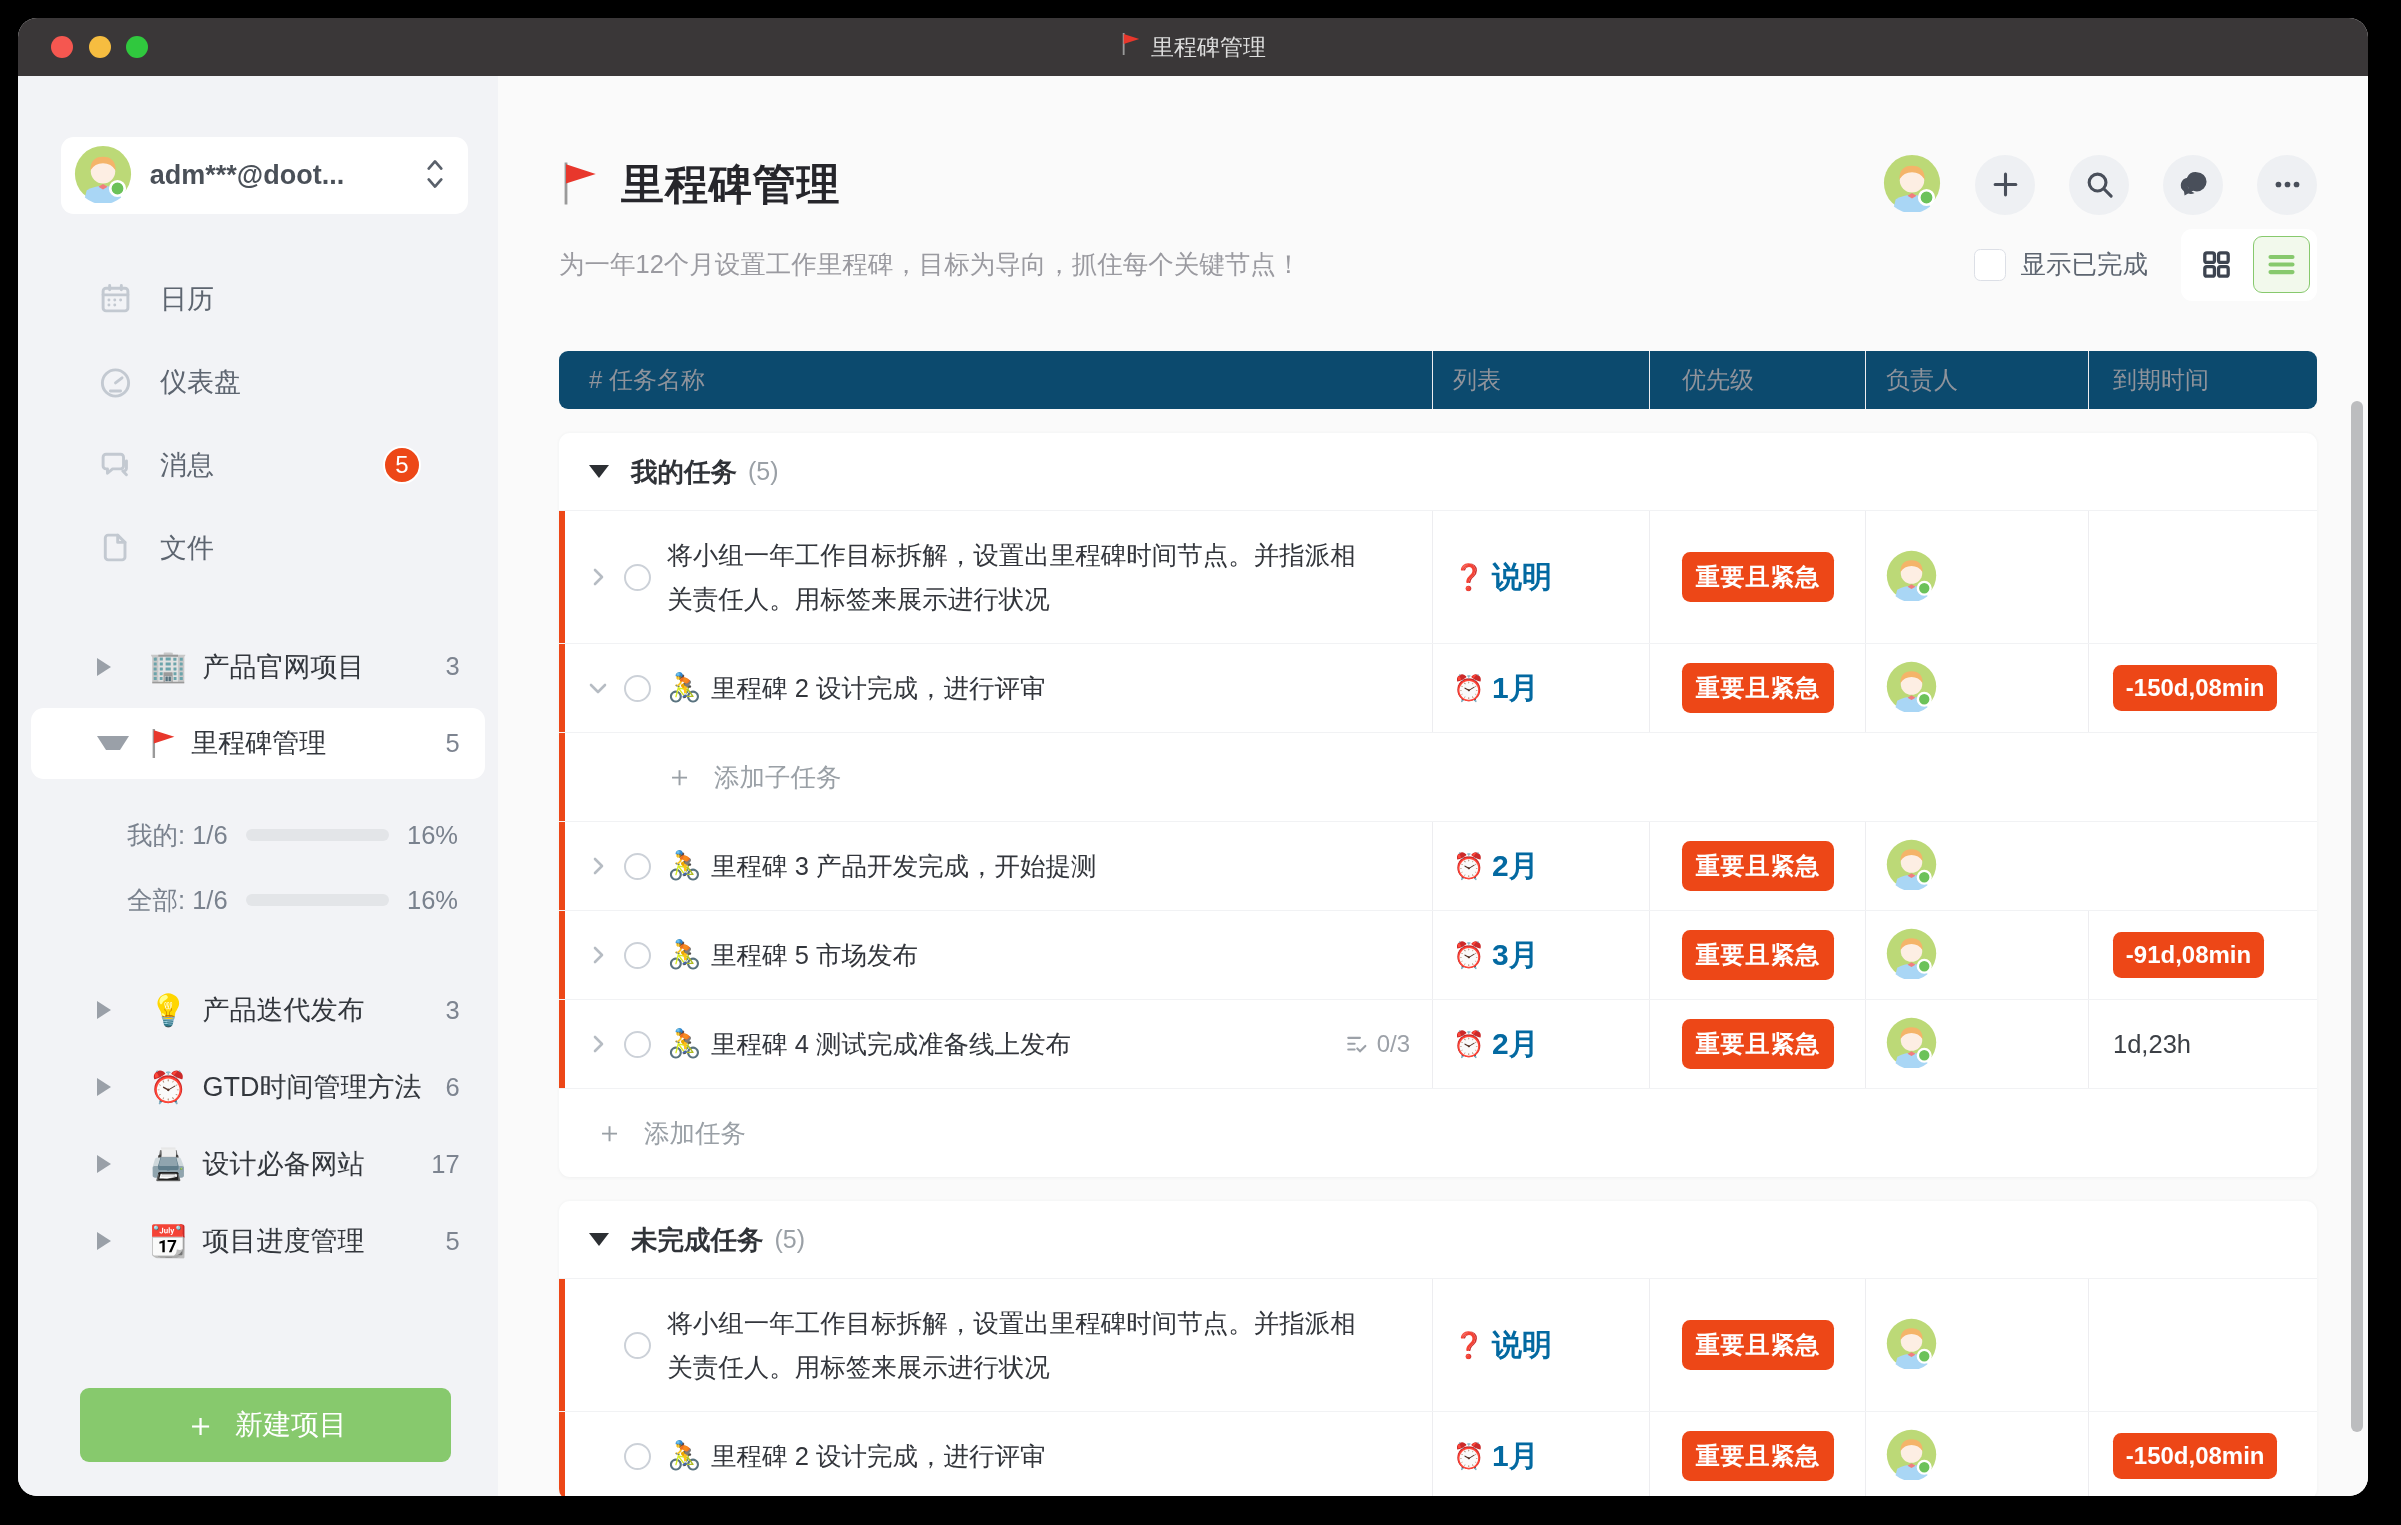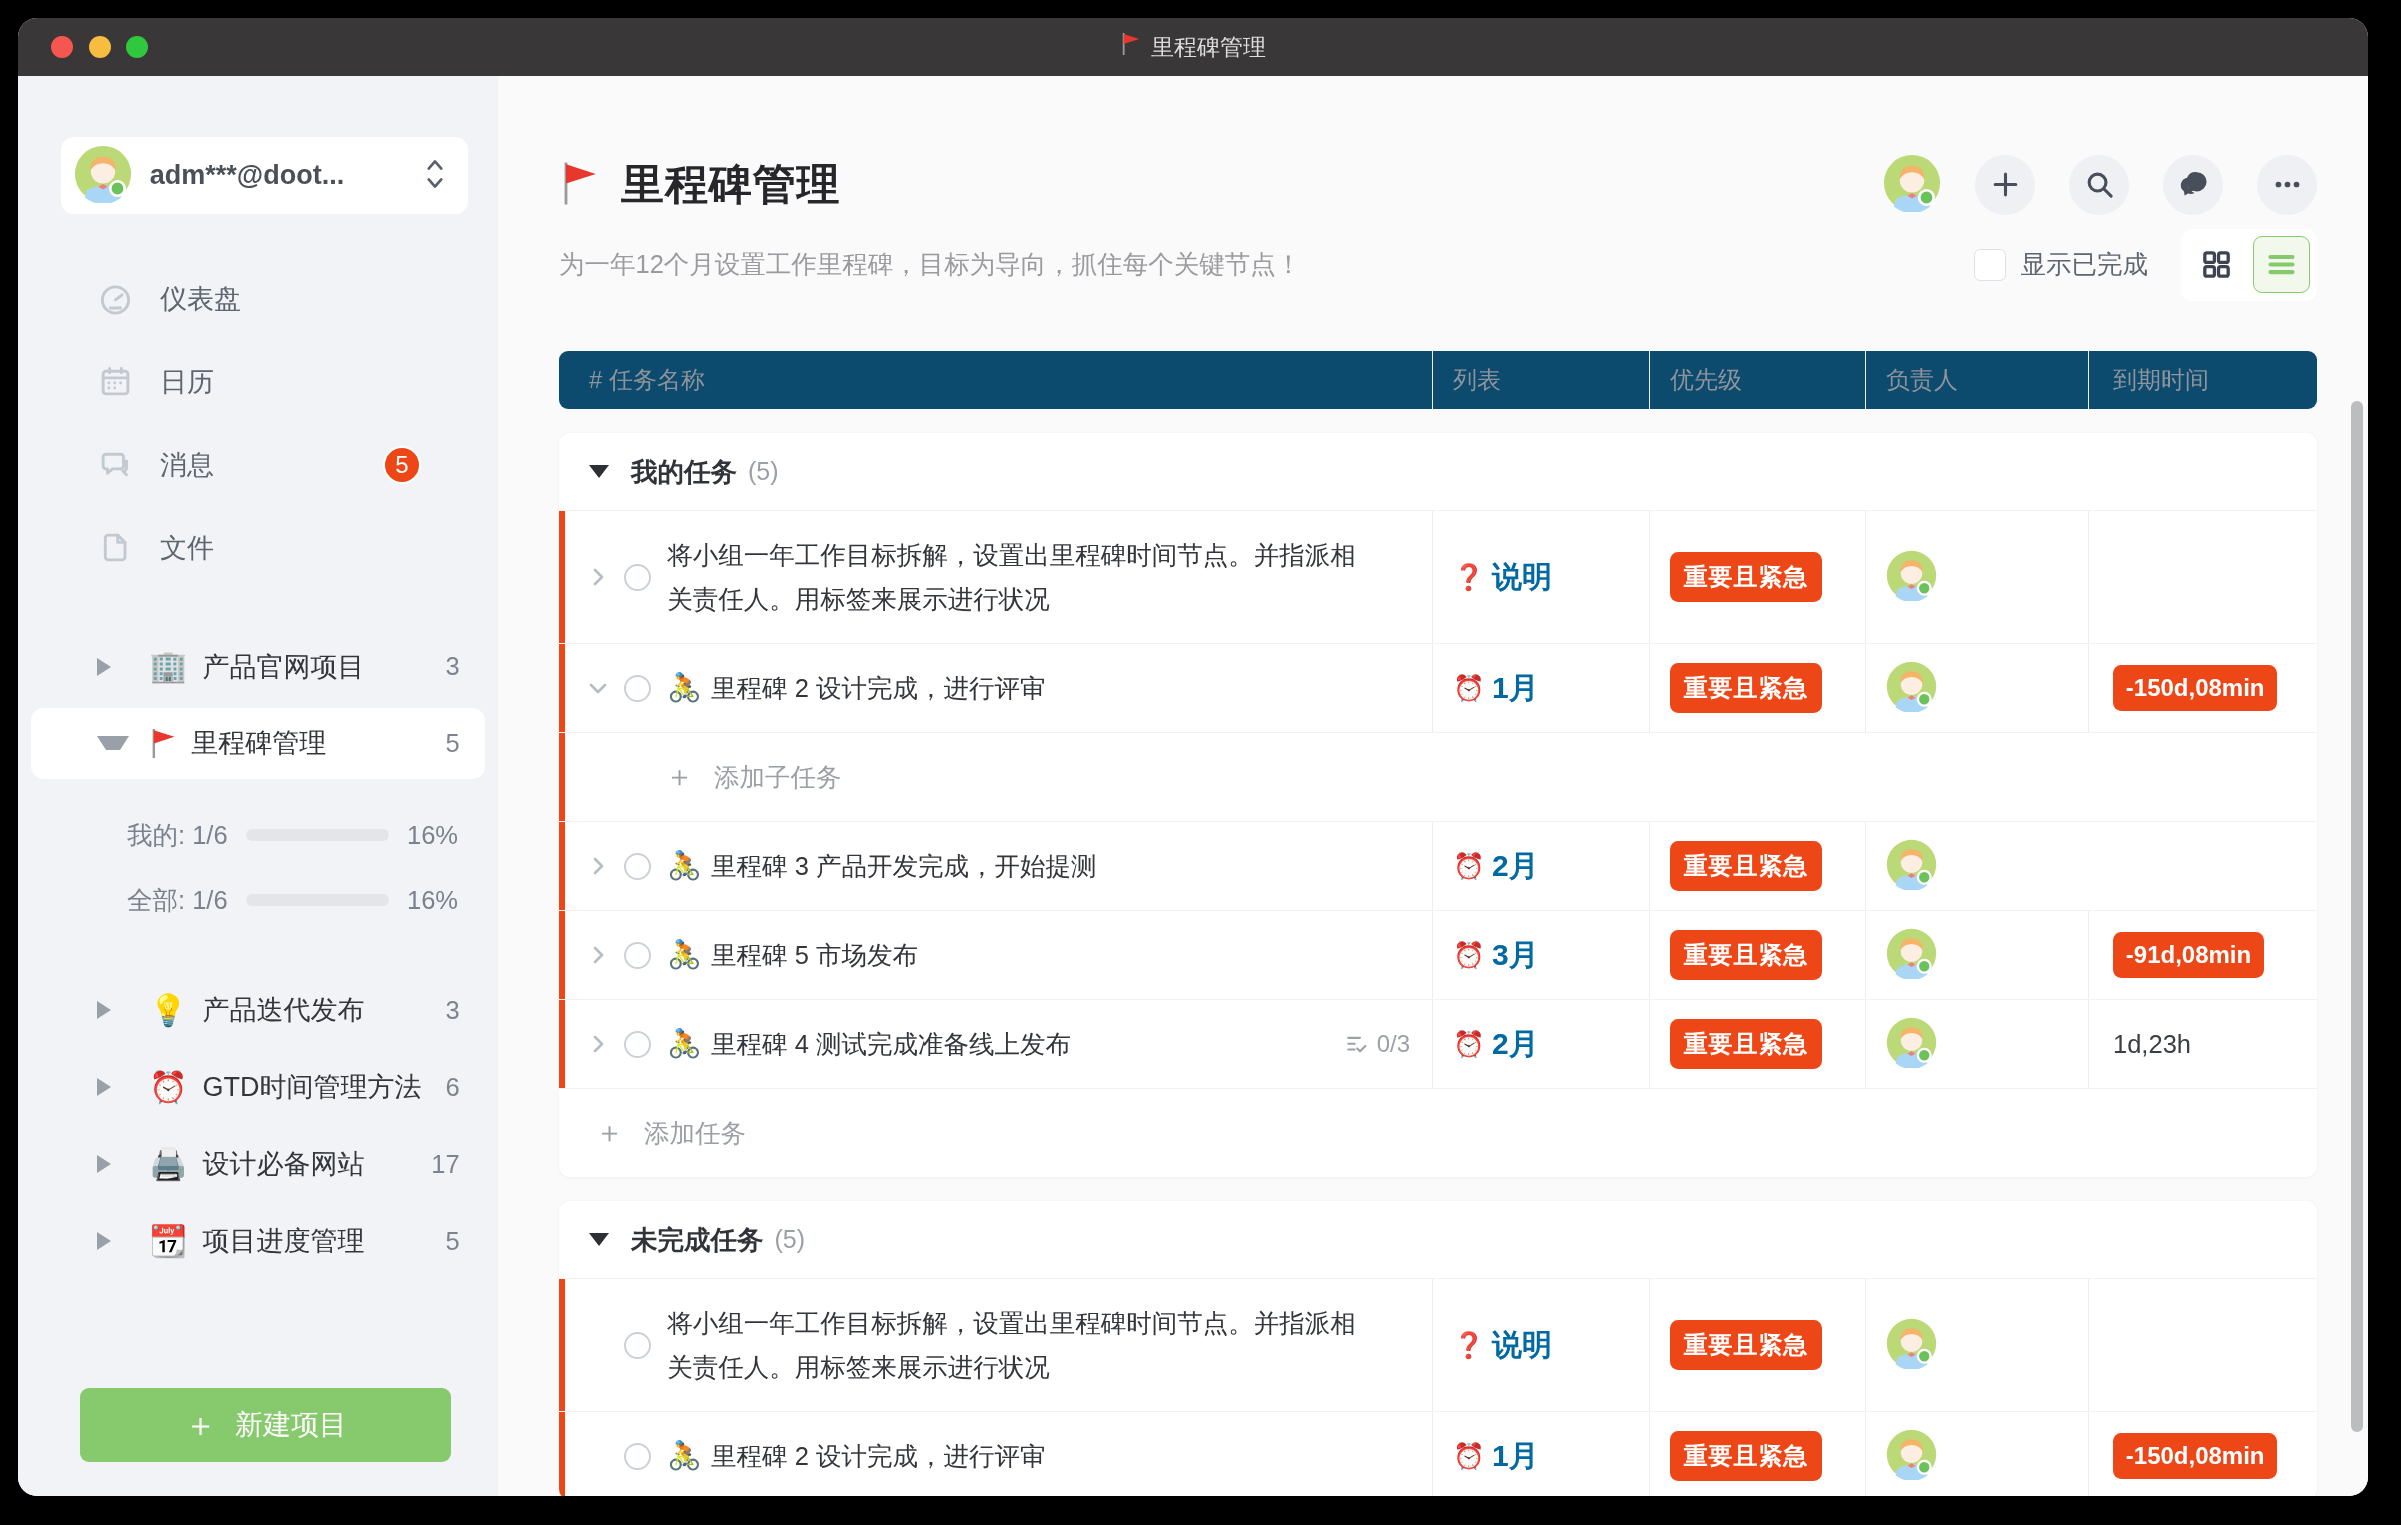--- a/index.html
+++ b/index.html
@@ -58,21 +58,21 @@
   .chk{width:30px;height:30px;border:1.8px solid #dcdfe6;border-radius:6.4px;background:#fff;cursor:pointer;}
   .chk-label{font-size:25.5px;color:#5d6570;margin:0 33px 0 14.6px;}
   .toggle{background:#fff;border-radius:11px;padding:7.3px;display:flex;gap:7.3px;align-items:center;}
   .toggle-btn{width:57px;height:57px;border-radius:9px;display:flex;align-items:center;justify-content:center;cursor:pointer;box-sizing:border-box;}
   .toggle-btn.active{background:var(--green-bg);border:1.8px solid var(--green);}
   
   .thead{margin-top:60px;height:58px;background:#0c4a6e;border-radius:9px;display:flex;align-items:stretch;font-size:24px;color:#8f939b;}
   .thead .cell{display:flex;align-items:center;}
   .c1{width:873px;box-sizing:border-box;padding-left:30px;}
   .c2{width:217px;box-sizing:border-box;padding-left:20px;border-left:0.9px solid #ededf0;}
-  .c3{width:216px;box-sizing:border-box;padding-left:20px;border-left:0.9px solid #ededf0;}
+  .c3{width:216px;box-sizing:border-box;padding-left:32px;border-left:0.9px solid #ededf0;}
   .c4{width:223px;box-sizing:border-box;padding-left:20px;border-left:0.9px solid #ededf0;}
   .c5{flex:1;box-sizing:border-box;padding-left:24px;border-left:0.9px solid #ededf0;}
   .group-card{margin-top:24px;background:#fff;border-radius:11px;box-shadow:0 0.9px 3.6px rgba(40,50,60,.05);overflow:hidden;}
   .group-header{height:77px;display:flex;align-items:center;padding-left:30px;cursor:pointer;}
   .gh-tri{width:0;height:0;border-left:10px solid transparent;border-right:10px solid transparent;border-top:13.7px solid #2c2f33;margin-right:22px;}
   .gh-name{font-size:26.5px;font-weight:bold;color:#303338;}
   .gh-count{font-size:25px;color:#9aa0a6;margin-left:11px;}
   .trow{display:flex;align-items:stretch;border-top:0.9px solid #f1f2f4;position:relative;cursor:pointer;}
   .trow.accent::before{content:"";position:absolute;left:0;top:0;bottom:0;width:5.5px;background:var(--accent);}
   .trow .cell{display:flex;align-items:center;}
@@ -138,35 +138,35 @@
           <svg width="22" height="36" viewBox="0 0 24 40" fill="none" stroke="#5a616b" stroke-width="3" stroke-linecap="round" stroke-linejoin="round">
             <path d="M5 14l7-8 7 8"></path>
               <path d="M5 26l7 8 7-8"></path>
           </svg>
         </span>
       </div>
 
       <div class="menu" id="menu">
           <div class="menu-item">
     <svg class="mi-icon" viewBox="0 0 24 24" stroke="currentColor" stroke-width="2" stroke-linecap="round" stroke-linejoin="round" fill="none">
-              <circle cx="12" cy="13" r="9" fill="none"></circle>
-              <path d="M12 13l4.5-3.5"></path>
-              <path d="M8.5 18.5h7"></path>
-            </svg>
-    <span class="mi-label">仪表盘</span>
-
-  </div>
-          <div class="menu-item">
-    <svg class="mi-icon" viewBox="0 0 24 24" stroke="currentColor" stroke-width="2" stroke-linecap="round" stroke-linejoin="round" fill="none">
               <rect x="3.5" y="5" width="17" height="15.5" rx="2" fill="none"></rect>
               <path d="M3.5 9.5h17"></path>
               <path d="M8 3v3M16 3v3"></path>
               <path d="M7.5 13h.01M11.5 13h.01M15.5 13h.01M7.5 16.5h.01M11.5 16.5h.01"></path>
             </svg>
     <span class="mi-label">日历</span>
+
+  </div>
+          <div class="menu-item">
+    <svg class="mi-icon" viewBox="0 0 24 24" stroke="currentColor" stroke-width="2" stroke-linecap="round" stroke-linejoin="round" fill="none">
+              <circle cx="12" cy="13" r="9" fill="none"></circle>
+              <path d="M12 13l4.5-3.5"></path>
+              <path d="M8.5 18.5h7"></path>
+            </svg>
+    <span class="mi-label">仪表盘</span>
 
   </div>
           <div class="menu-item">
     <svg class="mi-icon" viewBox="0 0 24 24" stroke="currentColor" stroke-width="2" stroke-linecap="round" stroke-linejoin="round" fill="none">
               <path d="M5.5 5h10a2 2 0 012 2v6a2 2 0 01-2 2H10l-3.5 3v-3h-1a2 2 0 01-2-2V7a2 2 0 012-2z" fill="none"></path>
               <path d="M19.5 9.5v5a2 2 0 01-2 2h-.5l2.5 2.5" fill="none"></path>
             </svg>
     <span class="mi-label">消息</span>
     <span class="menu-badge">5</span>
   </div>

